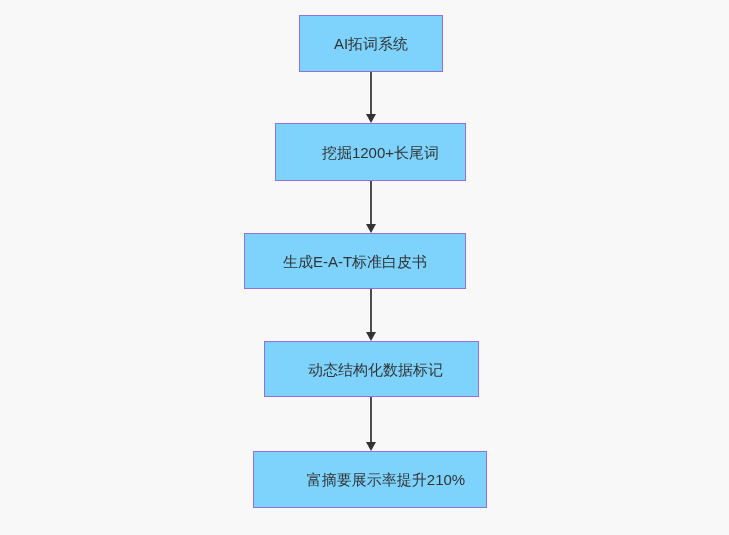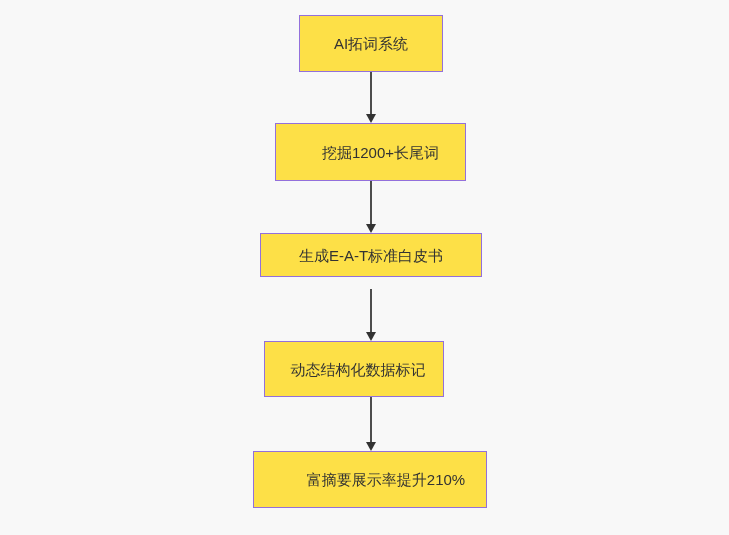--- a/index.html
+++ b/index.html
@@ -11,21 +11,21 @@
     position: relative;
     width: 729px;
     height: 535px;
     background: #f8f8f8;
     overflow: hidden;
     font-family: "Liberation Sans", "DejaVu Sans", sans-serif;
   }
   .node {
     position: absolute;
     box-sizing: border-box;
-    background: #fde047;
+    background: #7dd3fc;
     border: 1px solid #9370DB;
     color: #333333;
     font-size: 15px;
     line-height: 1;
     display: flex;
     align-items: center;
     justify-content: center;
     text-align: center;
     white-space: nowrap;
   }
@@ -38,22 +38,22 @@
     position: absolute;
     width: 0;
     height: 0;
     border-left: 5px solid transparent;
     border-right: 5px solid transparent;
     border-top: 9px solid #333333;
   }
   
   .n0 { left: 299px; top: 15px;  width: 144px; height: 57px; }
   .n1 { left: 275px; top: 123px; width: 191px; height: 58px; padding-left: 20px; }
-  .n2 { left: 260px; top: 233px; width: 222px; height: 44px; }
-  .n3 { left: 264px; top: 341px; width: 180px; height: 56px; padding-left: 8px; }
+  .n2 { left: 244px; top: 233px; width: 222px; height: 56px; }
+  .n3 { left: 264px; top: 341px; width: 215px; height: 56px; padding-left: 8px; }
   .n4 { left: 253px; top: 451px; width: 234px; height: 57px; padding-left: 32px; }
   
   .e0  { left: 370px; top: 72px;  height: 43px; }
   .e0h { left: 366px; top: 114px; }
   .e1  { left: 370px; top: 181px; height: 44px; }
   .e1h { left: 366px; top: 224px; }
   .e2  { left: 370px; top: 289px; height: 44px; }
   .e2h { left: 366px; top: 332px; }
   .e3  { left: 370px; top: 397px; height: 46px; }
   .e3h { left: 366px; top: 442px; }

